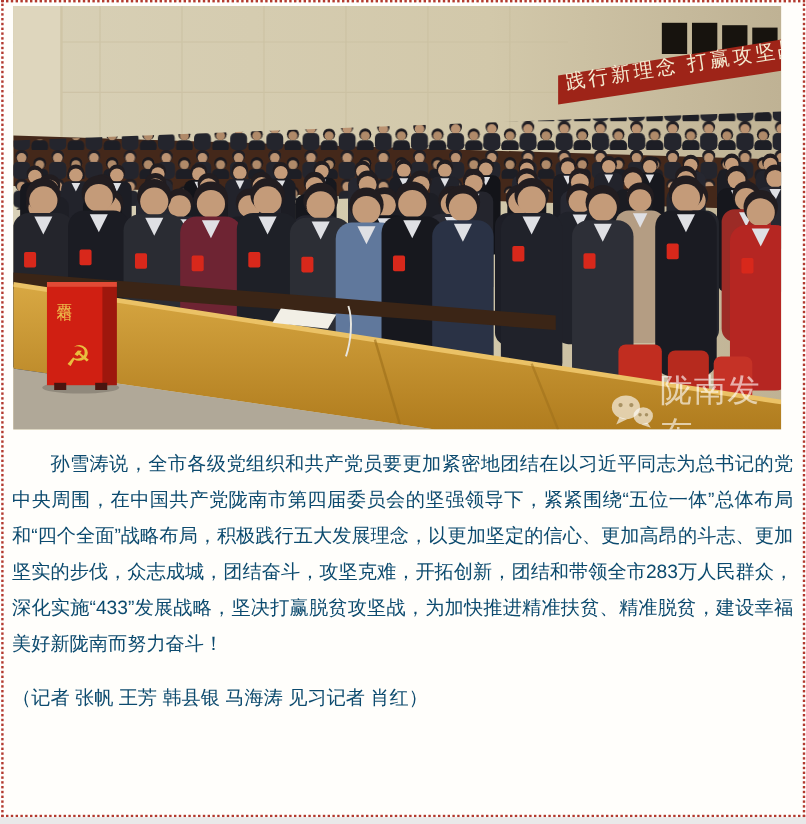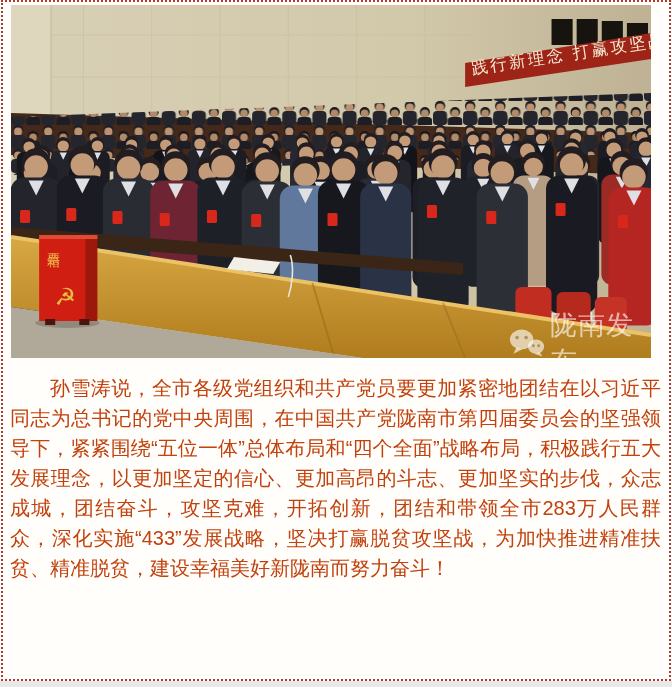--- a/index.html
+++ b/index.html
@@ -34,23 +34,23 @@
   .watermark {
     position:absolute; left:498px; top:302px;
     display:flex; align-items:center; gap:5px;
     color:rgba(255,255,255,0.62);
     pointer-events:none;
   }
   .wm-text { font-size:27px; letter-spacing:1px; }
   .article { padding-left:1px; padding-right:2px; }
   .article p {
     margin:15px 0 0 0;
-    font-size:20px;
+    font-size:16px;
     line-height:30px;
-    color:#c2410c;
+    color:#0c4a6e;
     text-align:justify;
   }
   .article p.indent { text-indent:2em; }
   .bottom-strip { height:6px; background:#e9e9e9; }
 </style>
 </head>
 <body>
 
 <div class="page">
 
@@ -238,17 +238,18 @@
         <path d="M34,26 L37,31 L28,28 z" fill="rgba(255,255,255,0.62)"></path>
         <circle cx="27" cy="19" r="1.6" fill="rgba(120,95,40,0.55)"></circle>
         <circle cx="33" cy="19" r="1.6" fill="rgba(120,95,40,0.55)"></circle>
       </svg>
       <span class="wm-text">陇南发布</span>
     </div>
   </figure>
 
   <div class="article">
     <p class="indent">孙雪涛说，全市各级党组织和共产党员要更加紧密地团结在以习近平同志为总书记的党中央周围，在中国共产党陇南市第四届委员会的坚强领导下，紧紧围绕“五位一体”总体布局和“四个全面”战略布局，积极践行五大发展理念，以更加坚定的信心、更加高昂的斗志、更加坚实的步伐，众志成城，团结奋斗，攻坚克难，开拓创新，团结和带领全市283万人民群众，深化实施“433”发展战略，坚决打赢脱贫攻坚战，为加快推进精准扶贫、精准脱贫，建设幸福美好新陇南而努力奋斗！</p>
+    <p>（记者 张帆 王芳 韩县银 马海涛 见习记者 肖红）</p>
   </div>
 
 </div>
 
 <div class="bottom-strip"></div>
 
 </body></html>

